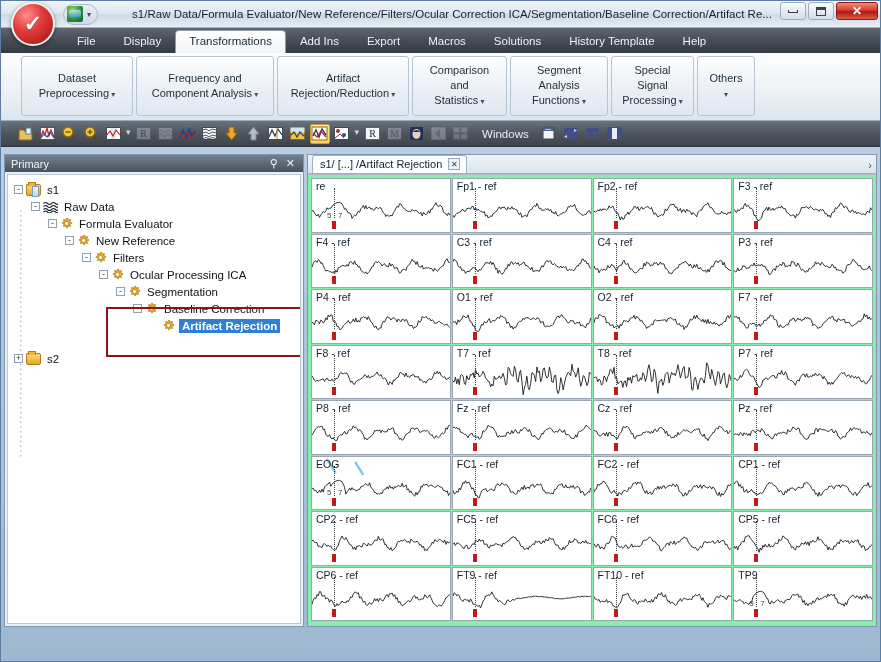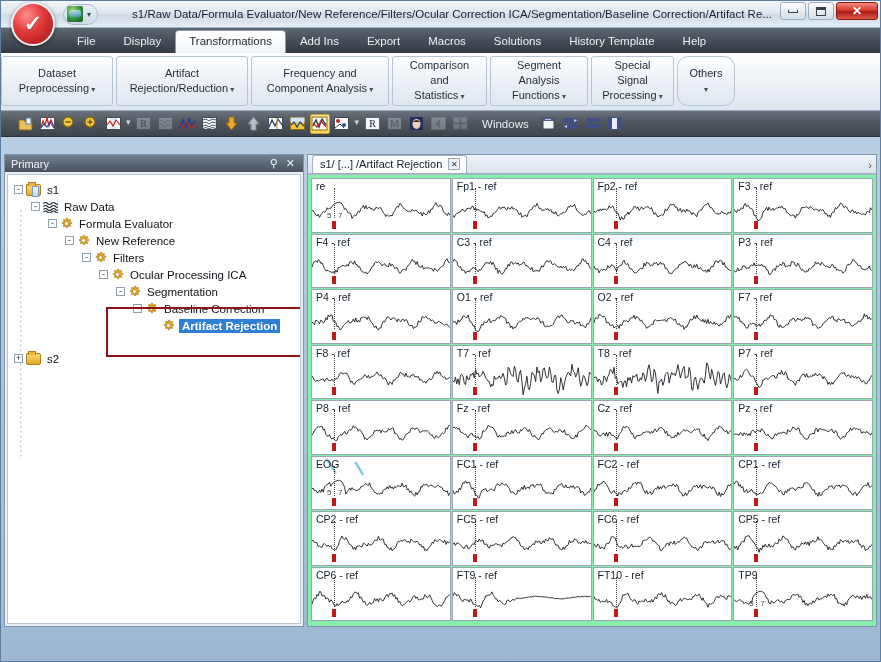--- a/index.html
+++ b/index.html
@@ -94,24 +94,24 @@
   .mtab.active {
     background: linear-gradient(180deg,#ffffff,#f2f5f8);
     color: #1d2630;
     border: 1px solid #8d9aa8; border-bottom: none;
     border-radius: 4px 4px 0 0;
     padding: 3px 13px 5px 13px;
   }
 
   
   .ribbon {
-    height: 58px;
+    height: 68px;
     background: linear-gradient(180deg,#fdfefe 0%, #eef2f6 55%, #dde5ed 100%);
     border-bottom: 1px solid #9aadc0;
-    display: flex; align-items: stretch; padding: 3px 4px 4px 0; gap: 3px;
+    display: flex; align-items: stretch; padding: 3px 4px 4px 20px; gap: 3px;
   }
   .rgroup {
     background: linear-gradient(180deg,#fcfdfe 0%,#eaeff5 60%,#dfe7ef 100%);
     border: 1px solid #b7c5d3; border-radius: 3px;
     display: flex; align-items: center; justify-content: center;
     padding: 0 8px; min-width: 58px;
   }
   .rgroup .lbl {
     font-size: 11px; color: #1f2a36; text-align: center; line-height: 15px;
   }
@@ -315,51 +315,51 @@
       <div class="mtab">Help</div>
     </div>
 
   <div class="ribbon" id="ribbon">
       <div class="rgroup" style="width: 112px;">
         <div class="lbl">
           <div>Dataset</div>
           <div><span>Preprocessing</span><span class="caret"> ▾</span></div>
         </div>
       </div>
+      <div class="rgroup" style="width: 138px;">
+        <div class="lbl">
+          <div>Frequency and</div>
+          <div><span>Component Analysis</span><span class="caret"> ▾</span></div>
+        </div>
+      </div>
       <div class="rgroup" style="width: 132px;">
         <div class="lbl">
           <div>Artifact</div>
           <div><span>Rejection/Reduction</span><span class="caret"> ▾</span></div>
         </div>
       </div>
-      <div class="rgroup" style="width: 138px;">
-        <div class="lbl">
-          <div>Frequency and</div>
-          <div><span>Component Analysis</span><span class="caret"> ▾</span></div>
-        </div>
-      </div>
       <div class="rgroup" style="width: 95px;">
         <div class="lbl">
           <div>Comparison and</div>
           <div><span>Statistics</span><span class="caret"> ▾</span></div>
         </div>
       </div>
       <div class="rgroup" style="width: 98px;">
         <div class="lbl">
           <div>Segment Analysis</div>
           <div><span>Functions</span><span class="caret"> ▾</span></div>
         </div>
       </div>
       <div class="rgroup" style="width: 83px;">
         <div class="lbl">
           <div>Special Signal</div>
           <div><span>Processing</span><span class="caret"> ▾</span></div>
         </div>
       </div>
-      <div class="rgroup" style="width: 50px; border-radius: 11px;">
+      <div class="rgroup" style="width: 50px;">
         <div class="lbl">
           <div>Others</div>
           <div><span></span><span class="caret"> ▾</span></div>
         </div>
       </div>
     </div>
 
   <div class="toolbar" id="toolbar">
       <div class="tbtn">
         <svg class="ico" width="17" height="17" viewBox="0 0 17 17" style="opacity:1">

